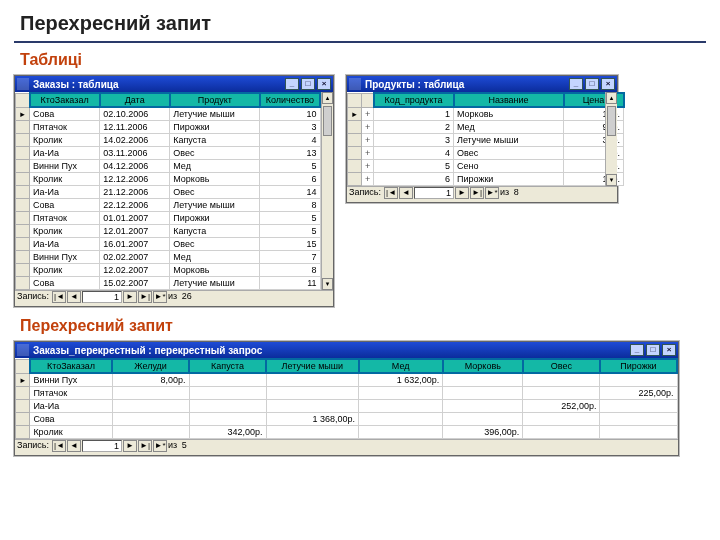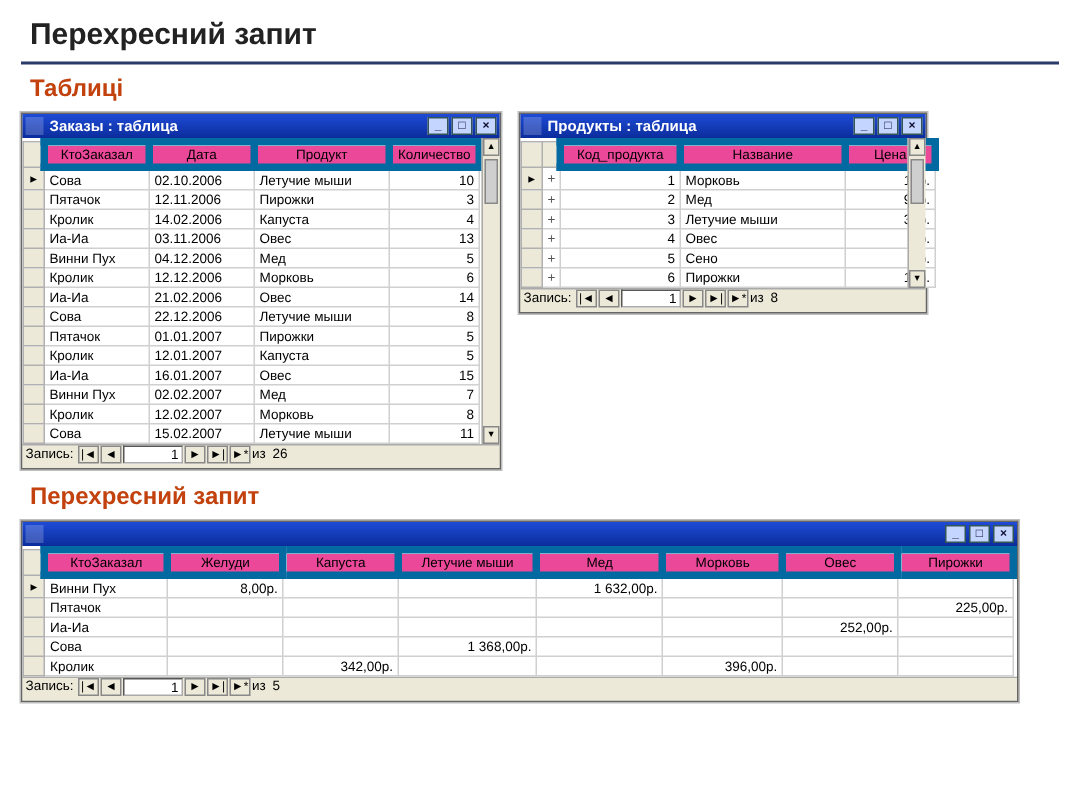--- a/index.html
+++ b/index.html
@@ -74,22 +74,22 @@
     position: relative;
   }
   table.datasheet {
     border-collapse: collapse;
     background: #fff;
     font-size: 9px;
     width: 100%;
     table-layout: fixed;
   }
   table.datasheet th {
-    background: #ec4899;
-    border: 5px solid #0369a1;
+    background: #14b8a6;
+    border: 2px solid #0369a1;
     padding: 1px 2px;
     font-weight: normal;
     text-align: center;
     height: 14px;
     white-space: nowrap;
     overflow: hidden;
   }
   table.datasheet td {
     border: 1px solid #d0d0d0;
     padding: 1px 3px;
@@ -222,21 +222,21 @@
             <tr>
               <td class="rowsel"></td>
               <td>Кролик</td>
               <td>12.12.2006</td>
               <td>Морковь</td>
               <td class="num">6</td>
             </tr>
             <tr>
               <td class="rowsel"></td>
               <td>Иа-Иа</td>
-              <td>21.02.2006</td>
+              <td>21.12.2006</td>
               <td>Овес</td>
               <td class="num">14</td>
             </tr>
             <tr>
               <td class="rowsel"></td>
               <td>Сова</td>
               <td>22.12.2006</td>
               <td>Летучие мыши</td>
               <td class="num">8</td>
             </tr>
@@ -394,20 +394,21 @@
   </div>
 </div>
 
 </div>
 
 <div class="section-title">Перехресний запит</div>
 
 <div class="window w-cross">
   <div class="titlebar">
     <span class="appicon"></span>
+    <span>Заказы_перекрестный : перекрестный запрос</span>
     <span class="spacer"></span>
     <span class="win-btn">_</span>
     <span class="win-btn">□</span>
     <span class="win-btn">×</span>
   </div>
   <div class="grid-wrap">
     <table class="datasheet">
       <colgroup>
         <col style="width:14px">
           <col style="width:80px">

